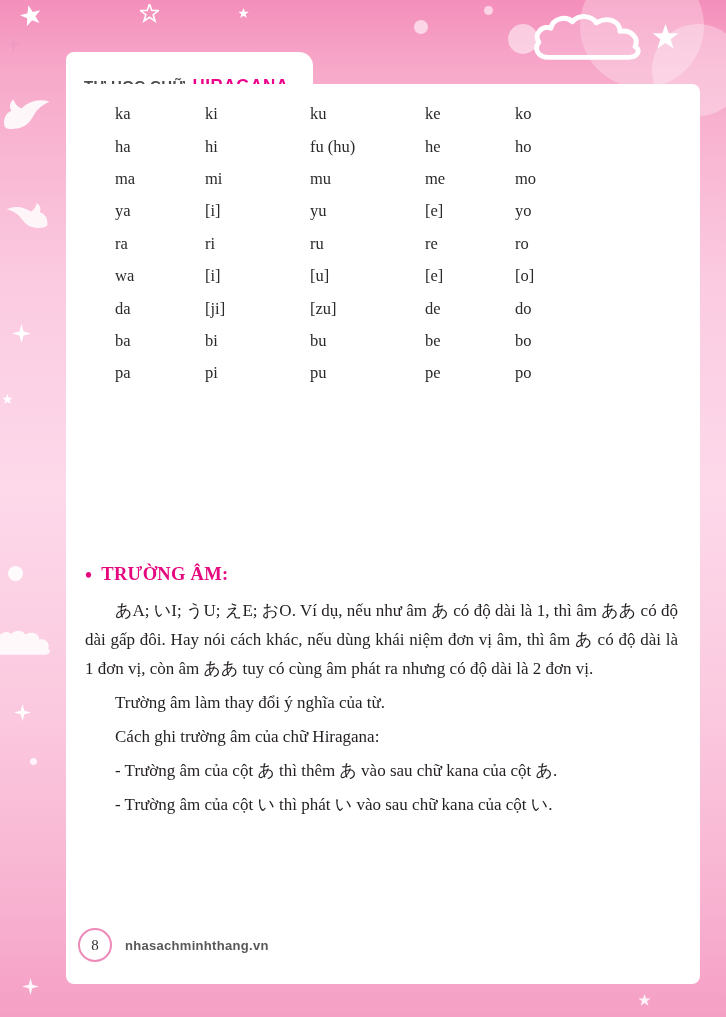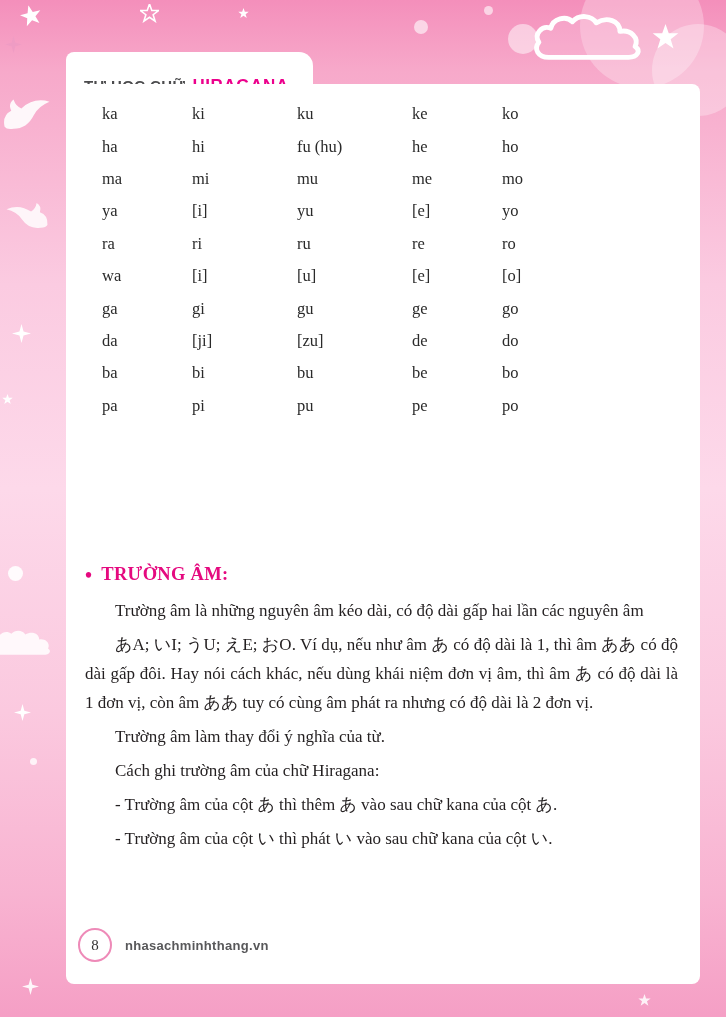--- a/index.html
+++ b/index.html
@@ -18,21 +18,21 @@
          background:#ffffff;border-radius:0 8px 8px 8px;}
   .banner{position:absolute;left:66px;top:52px;height:33px;
           background:#ffffff;border-radius:8px 14px 14px 0;
           display:flex;align-items:center;padding:17px 24px 0 18px;
           font-family:"Liberation Sans","DejaVu Sans",sans-serif;}
   .banner .prefix{font-size:15px;font-weight:700;color:#4b4b4d;
                   letter-spacing:.4px;margin-right:7px;}
   .banner .brand{font-size:17px;font-weight:800;color:#ec008c;
                  letter-spacing:.6px;}
   
-  .romaji-table{position:absolute;left:36px;top:14px;width:545px;}
+  .romaji-table{position:absolute;left:49px;top:14px;width:545px;}
   .t-row{display:grid;grid-template-columns:90px 105px 115px 90px 1fr;
          height:32.4px;align-items:center;}
   .t-cell{font-size:16.5px;color:#2a2a2a;white-space:nowrap;}
   
   .section-heading{position:absolute;left:19px;top:480px;
                    display:flex;align-items:center;gap:9px;
                    font-size:18.5px;font-weight:700;color:#e5097f;
                    letter-spacing:.3px;}
   .section-heading .bullet{font-size:20px;line-height:1;}
   .paragraphs{position:absolute;left:19px;right:22px;top:512px;}
@@ -181,27 +181,20 @@
           <div class="t-cell">ro</div>
         </div>
         <div class="t-row">
           <div class="t-cell">wa</div>
           <div class="t-cell">[i]</div>
           <div class="t-cell">[u]</div>
           <div class="t-cell">[e]</div>
           <div class="t-cell">[o]</div>
         </div>
         <div class="t-row">
-          <div class="t-cell">ga</div>
-          <div class="t-cell">gi</div>
-          <div class="t-cell">gu</div>
-          <div class="t-cell">ge</div>
-          <div class="t-cell">go</div>
-        </div>
-        <div class="t-row">
           <div class="t-cell">da</div>
           <div class="t-cell">[ji]</div>
           <div class="t-cell">[zu]</div>
           <div class="t-cell">de</div>
           <div class="t-cell">do</div>
         </div>
         <div class="t-row">
           <div class="t-cell">ba</div>
           <div class="t-cell">bi</div>
           <div class="t-cell">bu</div>
@@ -216,21 +209,20 @@
           <div class="t-cell">po</div>
         </div>
       </div>
 
     <div class="section-heading">
       <span class="bullet">•</span>
       <span>TRƯỜNG ÂM:</span>
     </div>
 
     <div class="paragraphs" id="paragraphs">
-        <p class="para">Trường âm là những nguyên âm kéo dài, có độ dài gấp hai lần các nguyên âm</p>
         <p class="para">あA; いI; うU; えE; おO. Ví dụ, nếu như âm あ có độ dài là 1, thì âm ああ có độ dài gấp đôi. Hay nói cách khác, nếu dùng khái niệm đơn vị âm, thì âm あ có độ dài là 1 đơn vị, còn âm ああ tuy có cùng âm phát ra nhưng có độ dài là 2 đơn vị.</p>
         <p class="para">Trường âm làm thay đổi ý nghĩa của từ.</p>
         <p class="para">Cách ghi trường âm của chữ Hiragana:</p>
         <p class="para">- Trường âm của cột あ thì thêm あ vào sau chữ kana của cột あ.</p>
         <p class="para">- Trường âm của cột い thì phát い vào sau chữ kana của cột い.</p>
       </div>
 
     <div class="footer">
       <div class="page-number">8</div>
       <div class="website">nhasachminhthang.vn</div>

